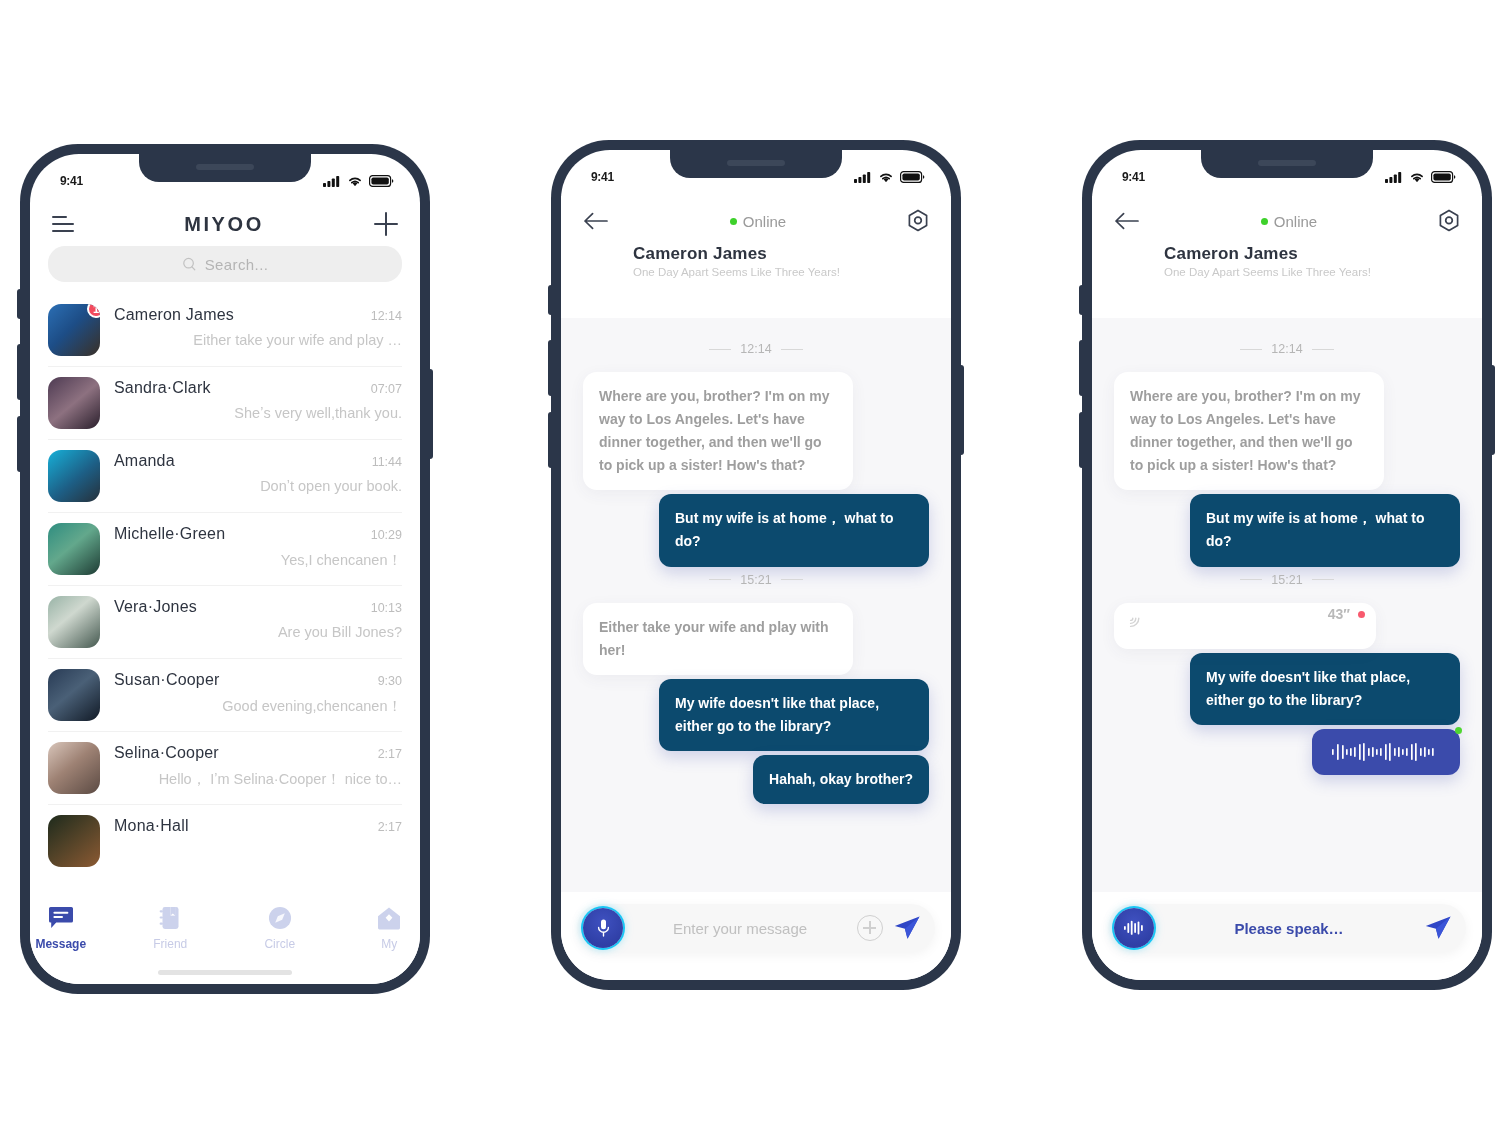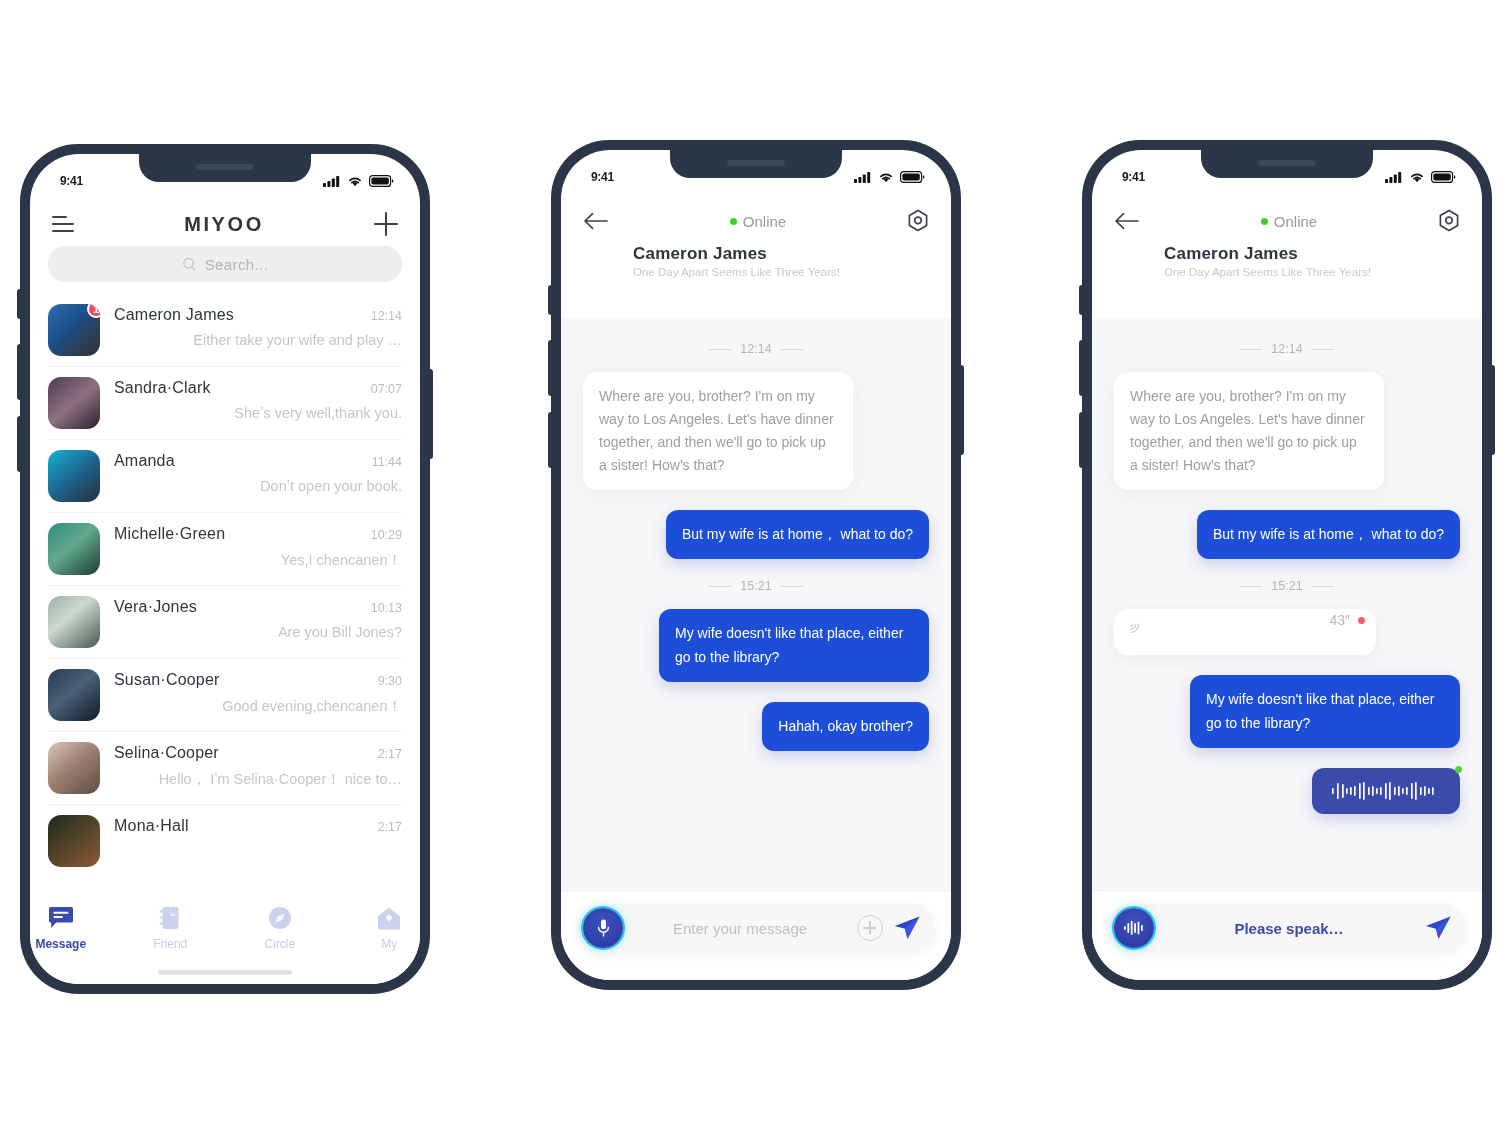--- a/index.html
+++ b/index.html
@@ -144,30 +144,30 @@
   .peer-sign { font-size: 11.5px; color: #c9c9c9; margin-top: 2px; }
 
   .chat-body {
     position: absolute; left: 0; right: 0; top: 168px; bottom: 88px;
     background: #f7f7f9; padding: 18px 22px 0 22px; overflow: hidden;
   }
   .ts-sep { display: flex; align-items: center; justify-content: center; gap: 9px; margin: 6px 0 16px 0; }
   .ts-sep .line { width: 22px; height: 1px; background: #d8d8d8; }
   .ts-sep .ts { font-size: 12.5px; color: #b6b6b6; }
 
-  .msg-row { display: flex; margin-bottom: 20px; }
+  .msg-row { display: flex; margin-bottom: 4px; font-weight: bold; }
   .msg-row.left  { justify-content: flex-start; }
   .msg-row.right { justify-content: flex-end; }
   .bubble { max-width: 270px; padding: 13px 16px; font-size: 14px; line-height: 1.65; }
   .bubble.in {
     background: #fff; color: #9e9e9e; border-radius: 14px;
     box-shadow: 0 4px 16px rgba(60,70,110,.06);
   }
   .bubble.out {
-    background: #1d4ed8; color: #fff; border-radius: 12px;
+    background: #0c4a6e; color: #fff; border-radius: 12px;
     box-shadow: 0 6px 16px rgba(59,75,171,.22);
   }
   .bubble.voice-in {
     background: #fff; border-radius: 14px; width: 262px; height: 46px;
     position: relative; padding: 0; box-shadow: 0 4px 16px rgba(60,70,110,.06);
   }
   .voice-icon-l { position: absolute; left: 14px; top: 11px; }
   .voice-dur { position: absolute; right: 26px; top: 0; font-size: 14px; color: #b9b9b9; }
   .voice-dot-red { position: absolute; right: 11px; top: 8px; width: 7px; height: 7px; border-radius: 50%; background: #f85a6e; }
   .bubble.voice-out {
@@ -495,20 +495,23 @@
         <div class="msg-row right">
           <div class="bubble out">But my wife is at home， what to do?</div>
         </div>
 
         <div class="ts-sep">
           <span class="line"></span>
           <span class="ts">15:21</span>
           <span class="line"></span>
         </div>
 
+        <div class="msg-row left">
+          <div class="bubble in">Either take your wife and play with her!</div>
+        </div>
 
         <div class="msg-row right">
           <div class="bubble out">My wife doesn't like that place, either go to the library?</div>
         </div>
 
         <div class="msg-row right">
           <div class="bubble out">Hahah, okay brother?</div>
         </div>
       </div>
 

